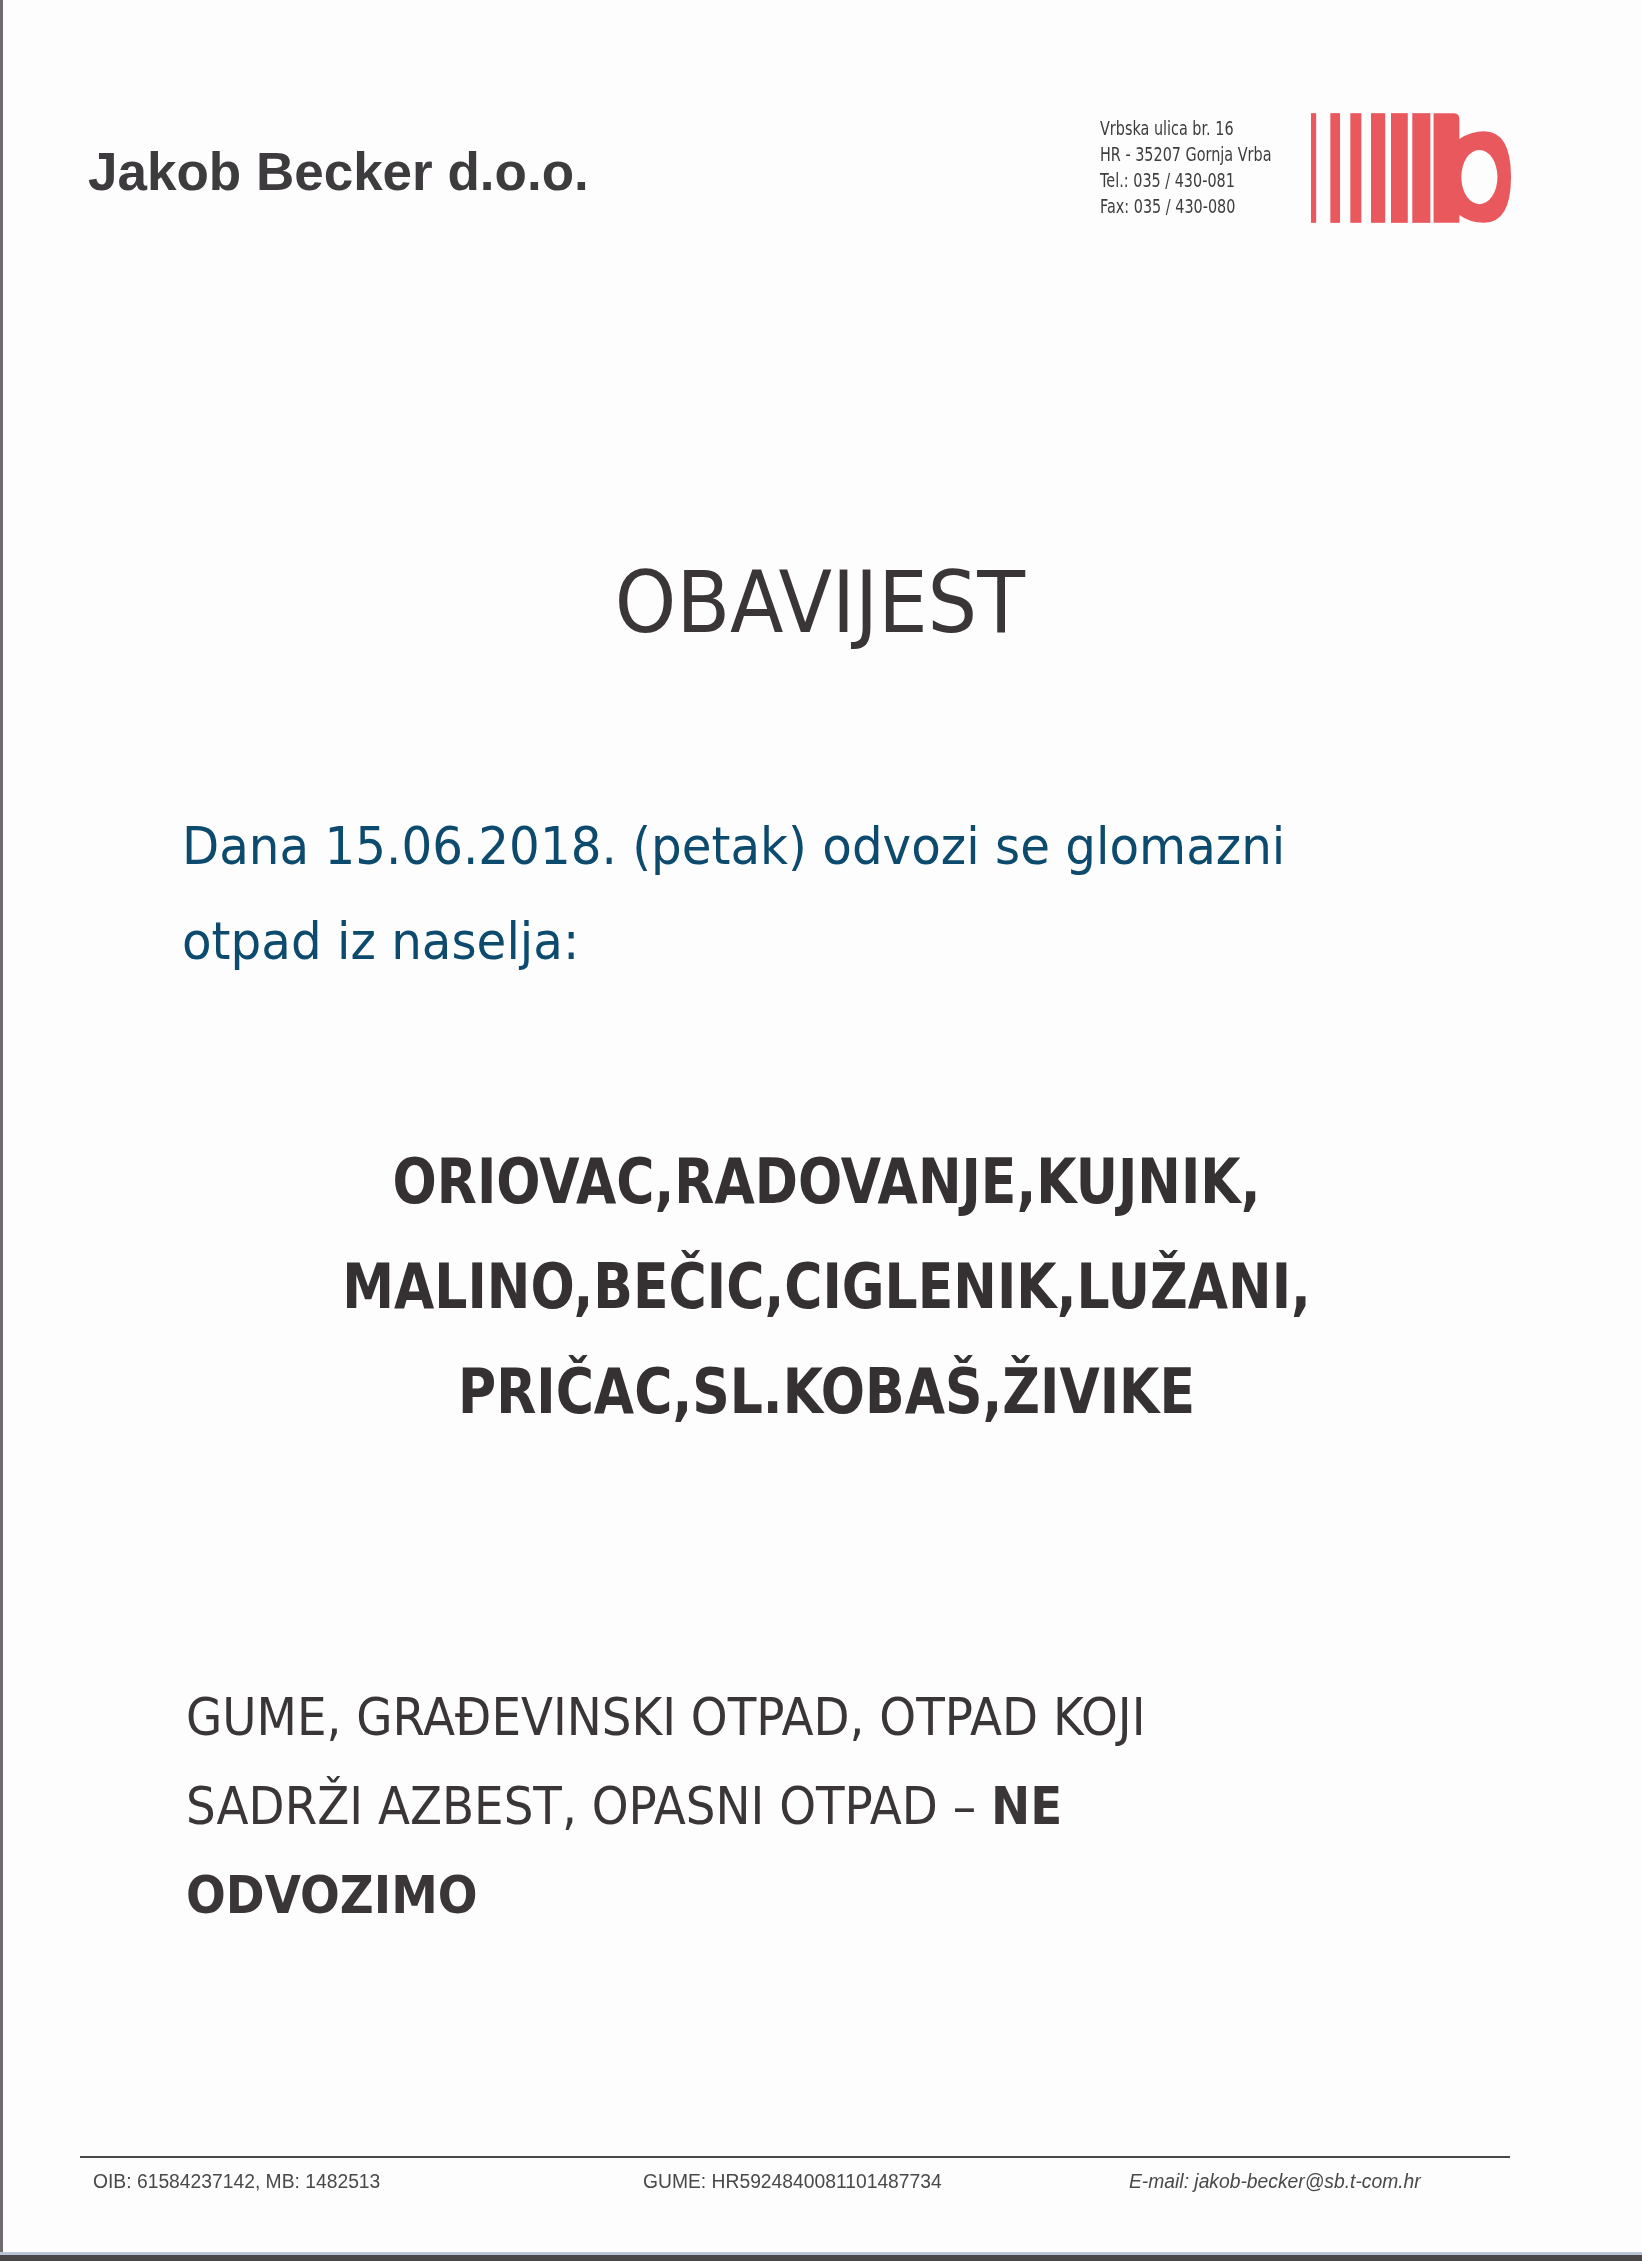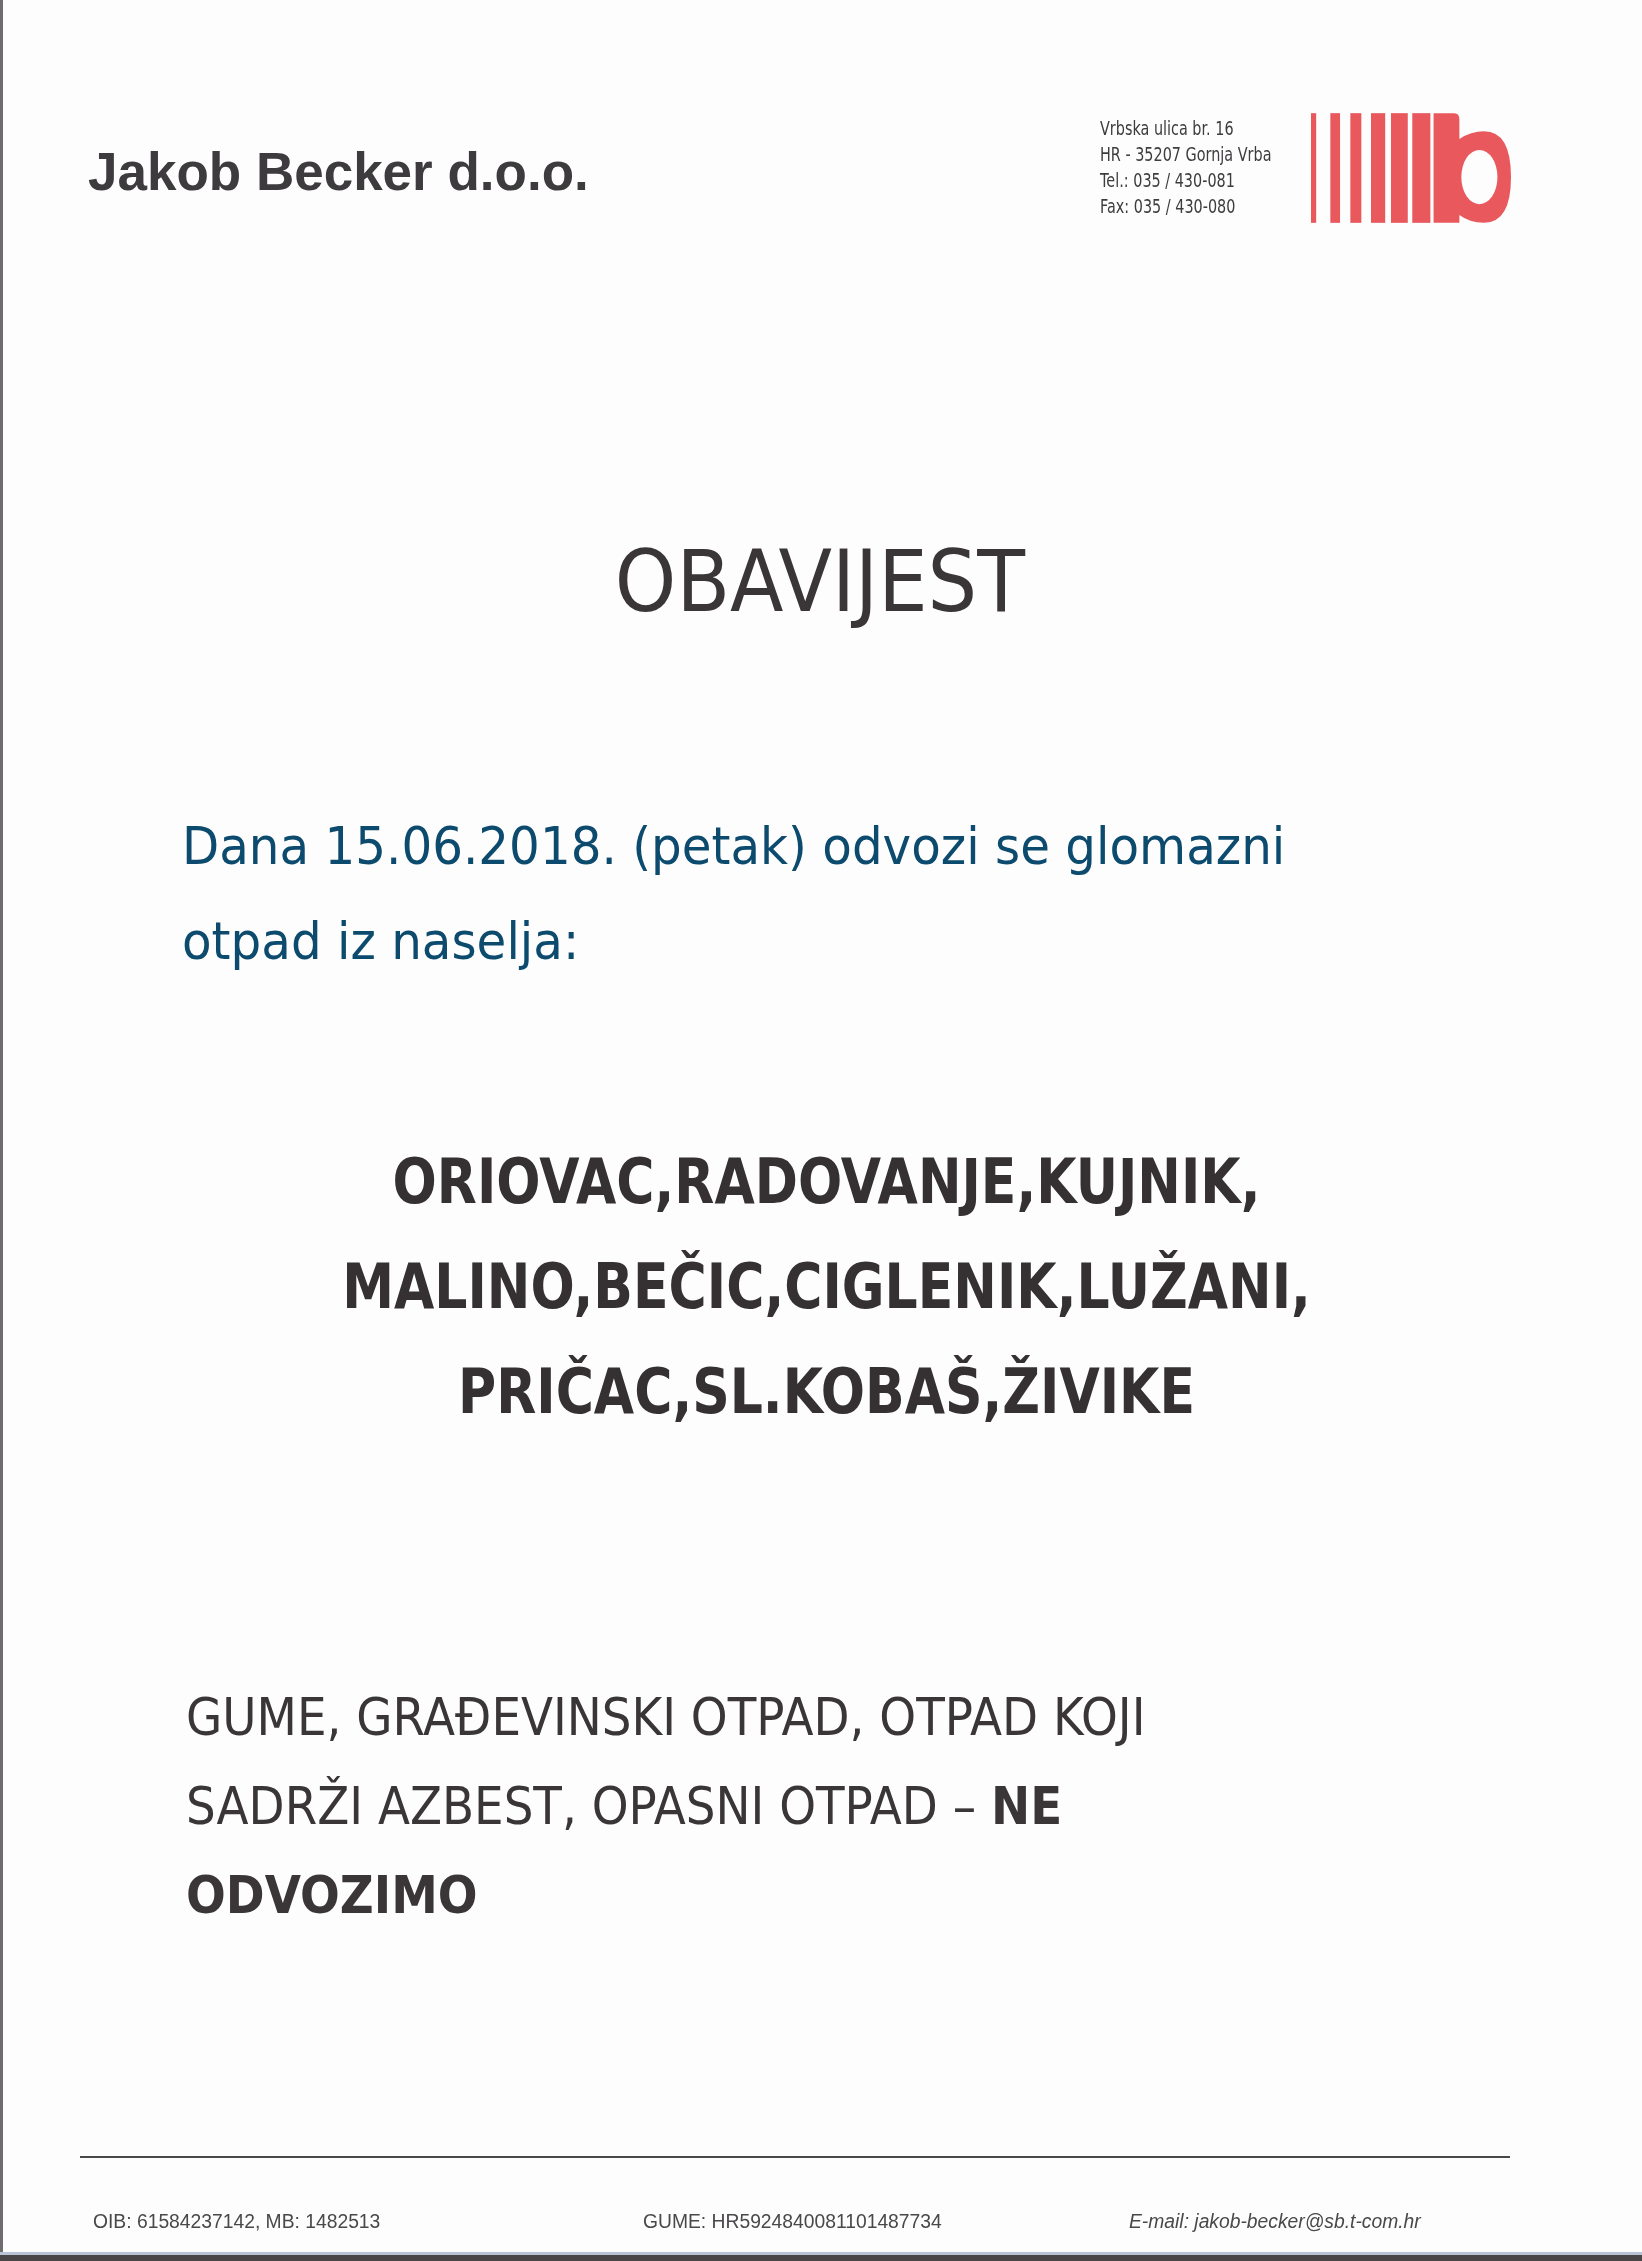--- a/index.html
+++ b/index.html
@@ -25,21 +25,21 @@
     font-family: "DejaVu Sans", sans-serif;
     font-size: 20px; line-height: 26px; color: #3e3c3e;
     transform: scaleX(0.72); transform-origin: left top;
     white-space: nowrap;
   }
   .address div { height: 26px; }
 
   .logo { position: absolute; left: 1311px; top: 113px; width: 200px; height: 110px; }
 
   .title {
-    position: absolute; left: 0; width: 1643px; top: 533px; text-align: center;
+    position: absolute; left: 0; width: 1643px; top: 554px; text-align: center;
     font-family: "DejaVu Sans", sans-serif; font-weight: normal;
     font-size: 85px; line-height: 97px; color: #3a3638;
     padding-right: 3.9px; box-sizing: border-box;
     white-space: nowrap;
   }
   .title span { display: inline-block; transform: scaleX(0.92); }
 
   .intro {
     position: absolute; left: 182px; top: 799px;
     font-family: "DejaVu Sans", sans-serif;
@@ -66,21 +66,20 @@
   .warning div { transform: scaleX(0.9); transform-origin: left center; }
   .warning .bold { font-weight: bold; }
 
   .footer-rule {
     position: absolute; left: 80px; top: 2156px; width: 1430px; height: 1.9px; background: #4a484a;
   }
   .footer-item {
     position: absolute; top: 2170px;
     font-family: "Liberation Sans", sans-serif; font-size: 19.3px; line-height: 23px; color: #4a484a;
     white-space: nowrap;
-    margin-top: 40px;
   }
   .footer-oib { left: 93px; }
   .footer-iban { left: 643px; }
   .footer-email { left: 1129px; font-style: italic; }
 </style>
 </head>
 <body>
 
 <div class="scan-edge-left"></div>
 <div class="scan-edge-bottom-light"></div>

